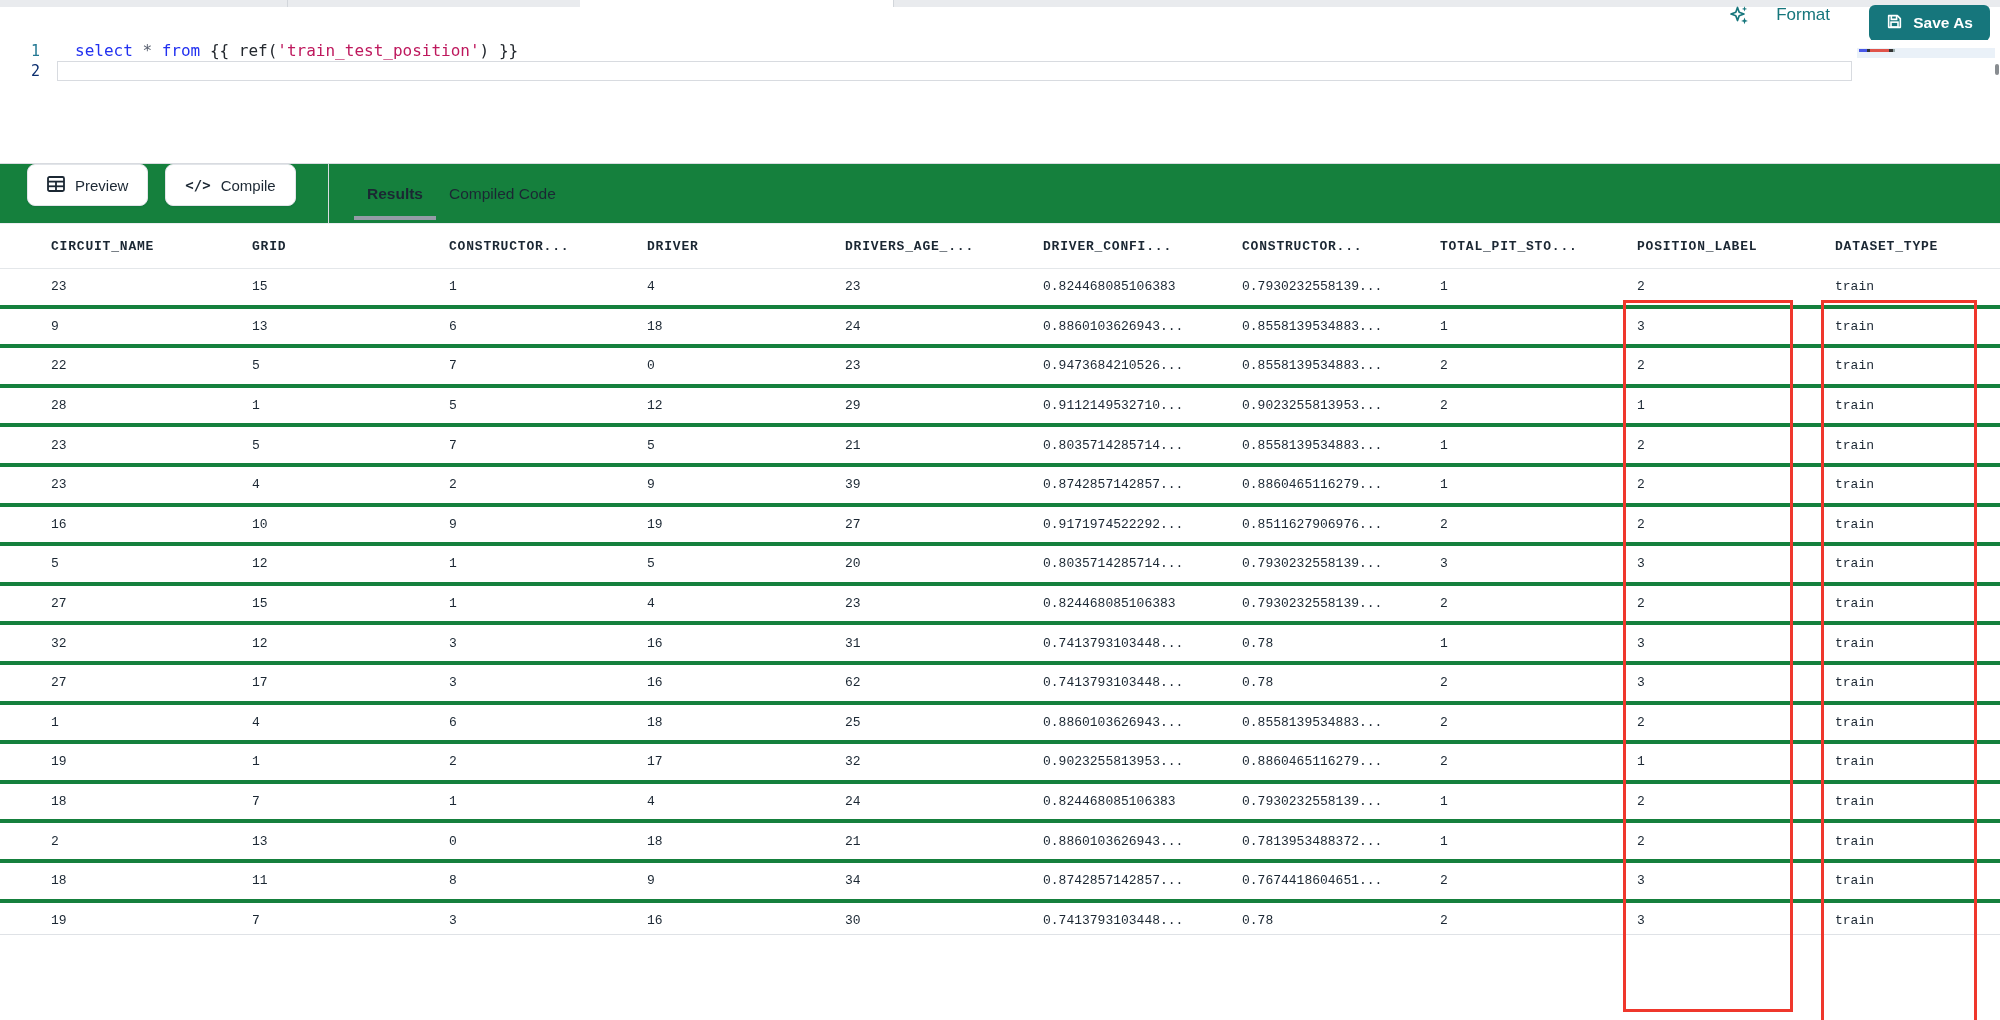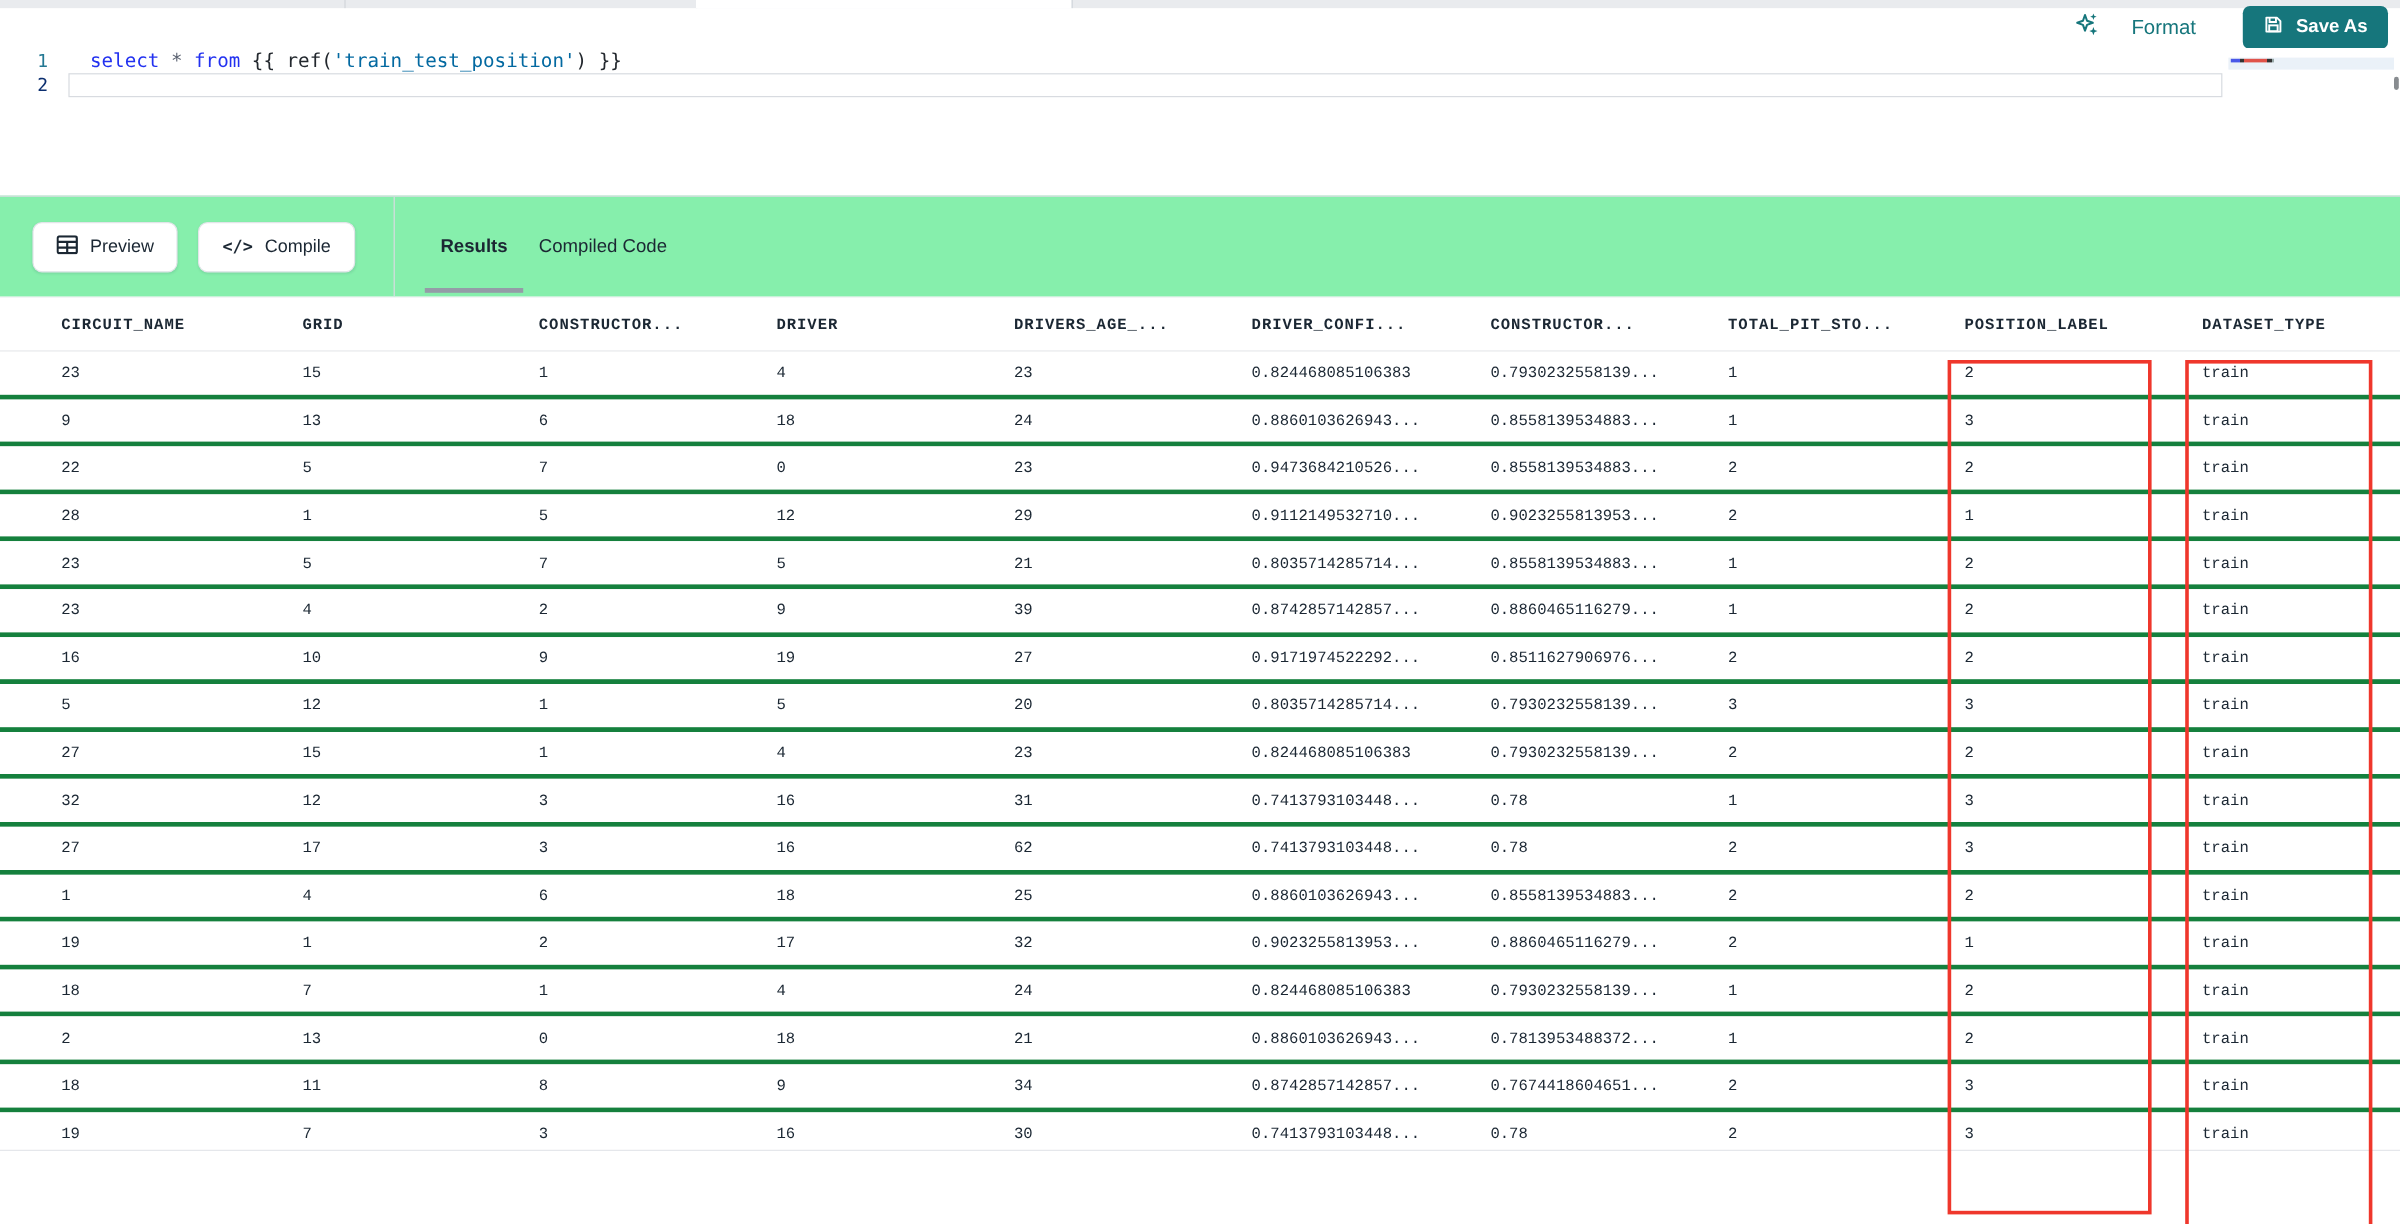--- a/index.html
+++ b/index.html
@@ -7,48 +7,48 @@
        font-family:"Liberation Sans", sans-serif;}
   .screen{position:relative;width:2000px;height:1020px;overflow:hidden;background:#fff;}
 
   
   .tabstrip{position:relative;height:7px;background:#e9ebee;}
   .ts-div{position:absolute;top:0;bottom:0;width:1px;background:#d2d6db;}
   .ts-active{position:absolute;left:580px;width:313px;top:0;bottom:0;background:#fff;}
 
   
   .toolbar{position:relative;height:33px;background:#fff;}
-  .format-btn{position:absolute;right:170px;top:-2px;height:36px;display:flex;align-items:center;gap:26px;
+  .format-btn{position:absolute;right:170px;top:-2px;height:36px;display:flex;align-items:flex-start;gap:26px;
       color:#16767c;font-size:17px;font-weight:500;cursor:pointer;}
   .saveas-btn{position:absolute;right:10px;top:-2px;height:36px;padding:0 17px;border-radius:6px;
       background:#16767c;color:#fff;display:flex;align-items:center;gap:10px;
       font-size:15.5px;font-weight:600;border:none;cursor:pointer;}
 
   
   .editor{position:relative;height:123px;background:#fff;
       font-family:"DejaVu Sans Mono", monospace;font-size:16px;}
   .gutter{position:absolute;left:0;top:1px;width:40px;text-align:right;font-size:15px;}
   .gutter div{height:20px;line-height:20px;}
   .ln1{color:#237893;}
   .ln2{color:#0b2e6f;}
   .cur-line-box{position:absolute;left:57px;top:21px;width:1795px;height:20px;
       border:1px solid #d8dbe0;background:#fff;box-sizing:border-box;}
   .code-line{position:absolute;left:75px;top:1px;height:20px;line-height:20px;white-space:pre;}
   .s-kw{color:#2231f0;}
   .s-op{color:#5a6170;}
   .s-pl{color:#23282e;}
-  .s-st{color:#0369a1;}
+  .s-st{color:#be185d;}
   .minimap{position:absolute;left:1857px;top:48px;width:138px;height:10px;background:#eaf1f8;}
   .minimap .micro{position:absolute;left:2px;top:1px;width:56px;height:3px;
       background:linear-gradient(90deg,#4958e8 0 8px,#333 8px 11px,#e0534a 11px 30px,#333 30px 34px,#9aa 34px 36px,transparent 36px);}
   .scrolldot{position:absolute;left:1995px;top:64px;width:4px;height:11px;background:#60656b;border-radius:2px;opacity:.75;}
 
   
-  .panel-header{position:relative;height:84px;background:#86efac;border-top:1px solid #d9dce1;
-      box-sizing:border-box;display:flex;align-items:center;}
+  .panel-header{position:relative;height:60px;background:#15803d;border-top:1px solid #d9dce1;
+      box-sizing:border-box;display:flex;align-items:flex-start;}
   .btn{display:inline-flex;align-items:center;gap:10px;height:42px;padding:0 19px;background:#fff;
       border:1px solid #e2e5e9;border-radius:8px;box-shadow:0 1px 2px rgba(16,42,67,.10);
       font-size:15px;font-weight:500;color:#1b2733;cursor:pointer;font-family:inherit;}
   .btn-preview{margin-left:27px;}
   .btn-compile{margin-left:17px;}
   .code-glyph{font-family:"DejaVu Sans Mono", monospace;font-weight:bold;font-size:14px;color:#1b2733;}
   .ph-divider{position:absolute;left:328px;top:0;bottom:0;width:1px;background:#d9dce1;}
   .tabs{position:absolute;left:329px;top:0;bottom:0;display:flex;padding-left:25px;}
   .tab{position:relative;display:flex;align-items:center;height:100%;padding:0 13px;
       font-size:15.5px;color:#1b2733;cursor:pointer;}

